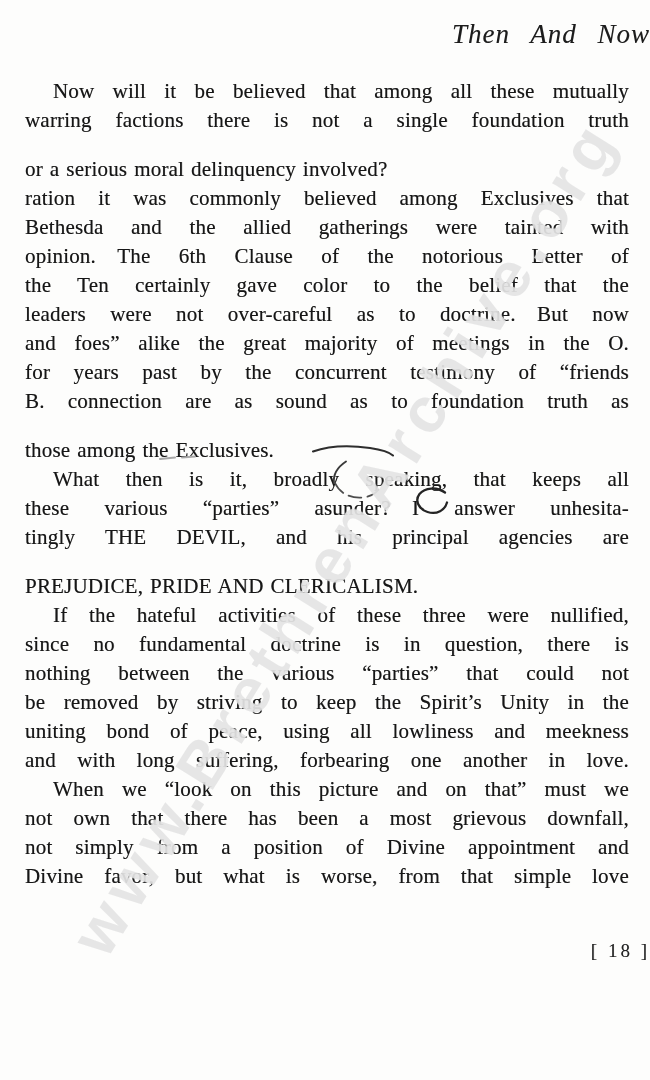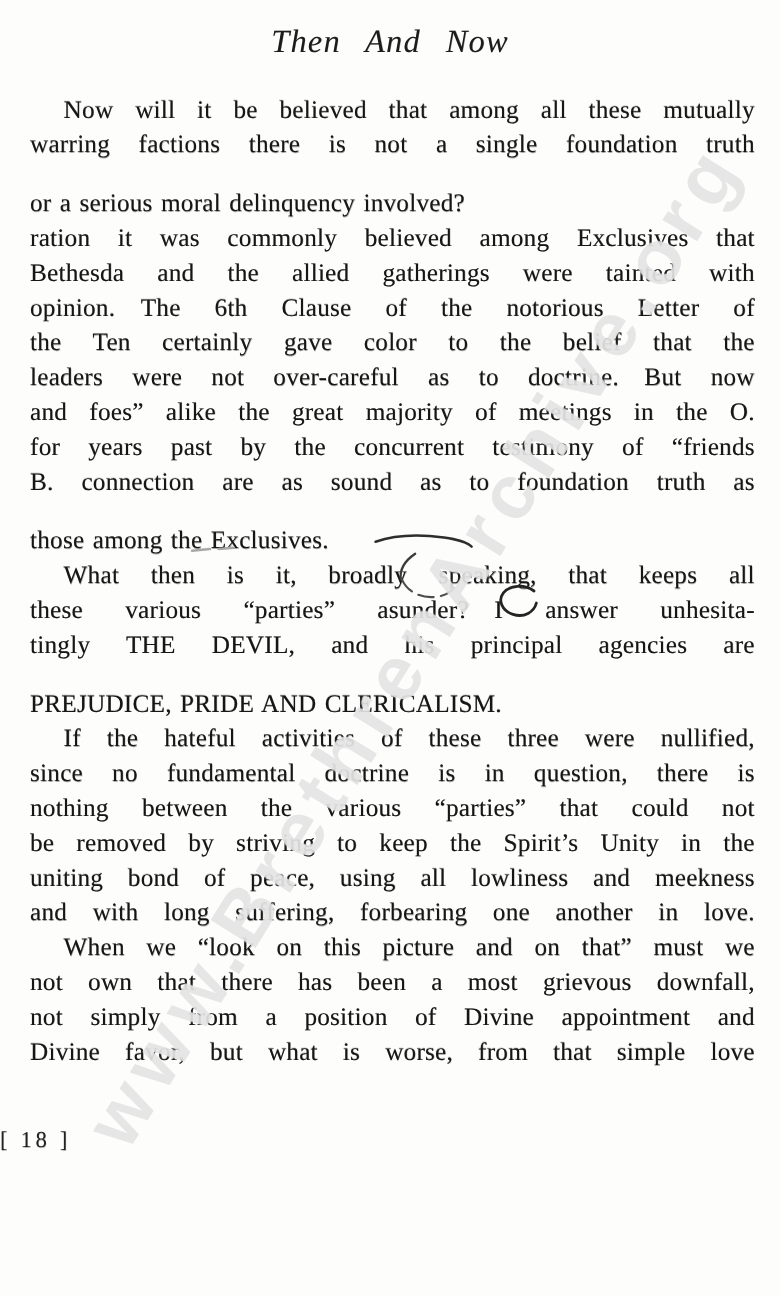--- a/index.html
+++ b/index.html
@@ -10,21 +10,21 @@
     background: #fdfdfc;
     overflow: hidden;
     font-family: "Liberation Serif", serif;
     color: #161616;
   }
   .title {
     position: absolute;
     top: 18px;
     left: 0;
     width: 100%;
-    text-align: center;
+    text-align: right;
     font-style: italic;
     font-size: 27px;
     line-height: 32px;
     letter-spacing: 1px;
     word-spacing: 13px;
     color: #1c1c1c;
     text-shadow: 0.3px 0.3px 0 rgba(25,25,25,0.35);
   }
   .body-text {
     position: absolute;
@@ -43,21 +43,21 @@
     white-space: nowrap;
     text-shadow: 0.3px 0.3px 0 rgba(25,25,25,0.38), -0.2px -0.2px 0 rgba(25,25,25,0.18);
   }
   .line.short { text-align-last: left; white-space: normal; margin-top: 20px; }
   .line.indent { text-indent: 28px; }
   .pagenum {
     position: absolute;
     top: 940px;
     left: 0;
     width: 100%;
-    text-align: left;
+    text-align: right;
     font-size: 19px;
     letter-spacing: 3px;
     color: #222;
     text-shadow: 0.3px 0.3px 0 rgba(25,25,25,0.3);
   }
   .watermark {
     position: absolute;
     left: 345px;
     top: 537px;
     transform: translate(-50%, -50%) rotate(-58deg);

